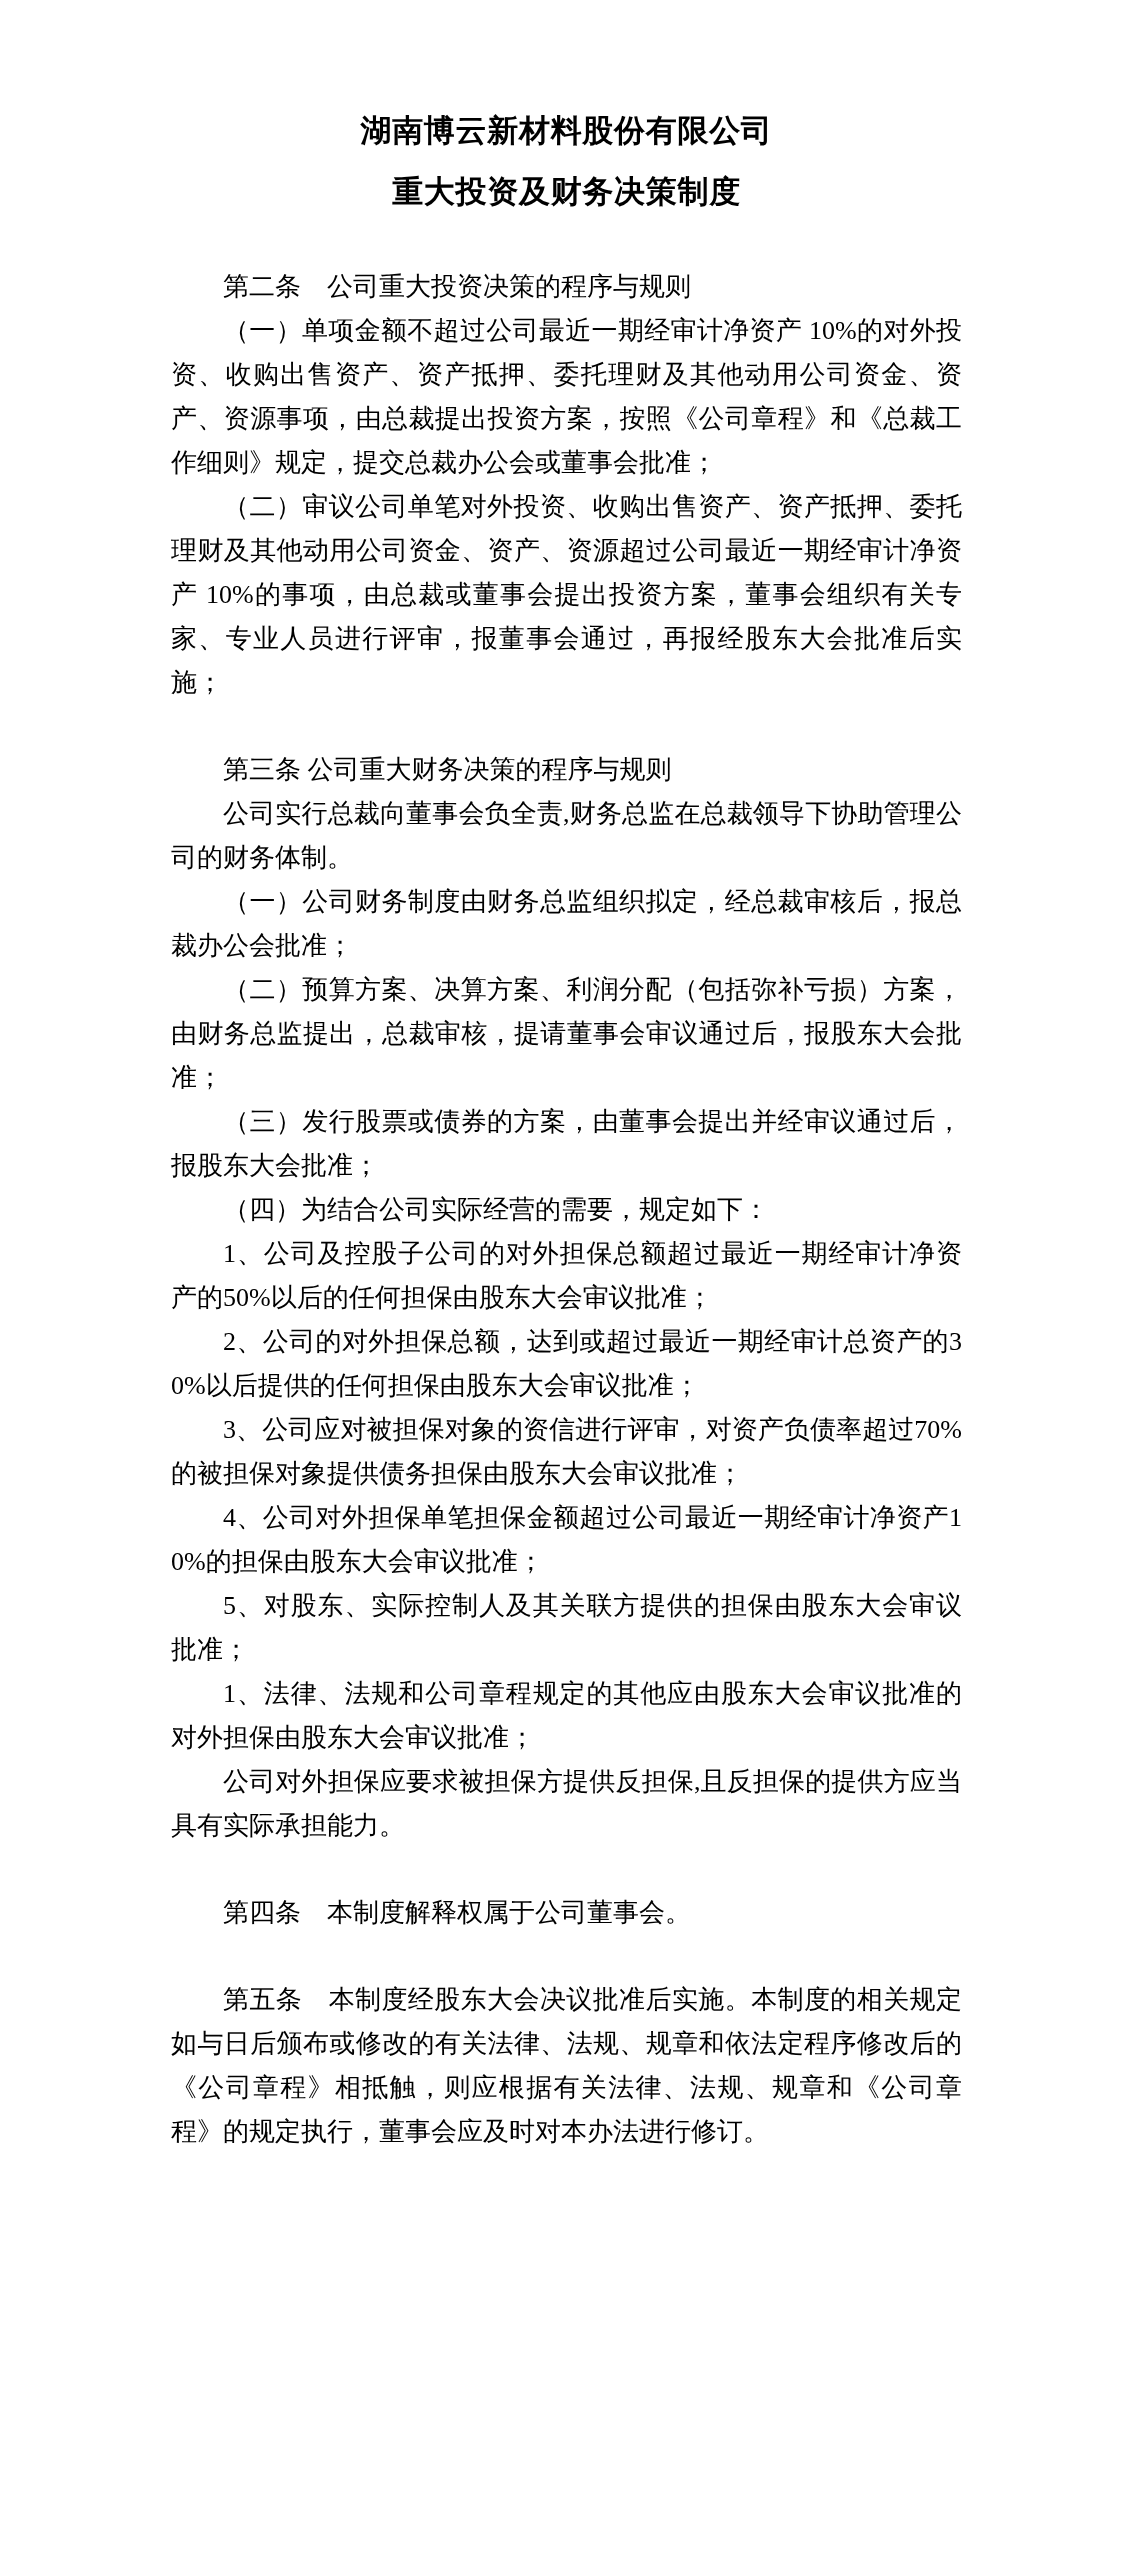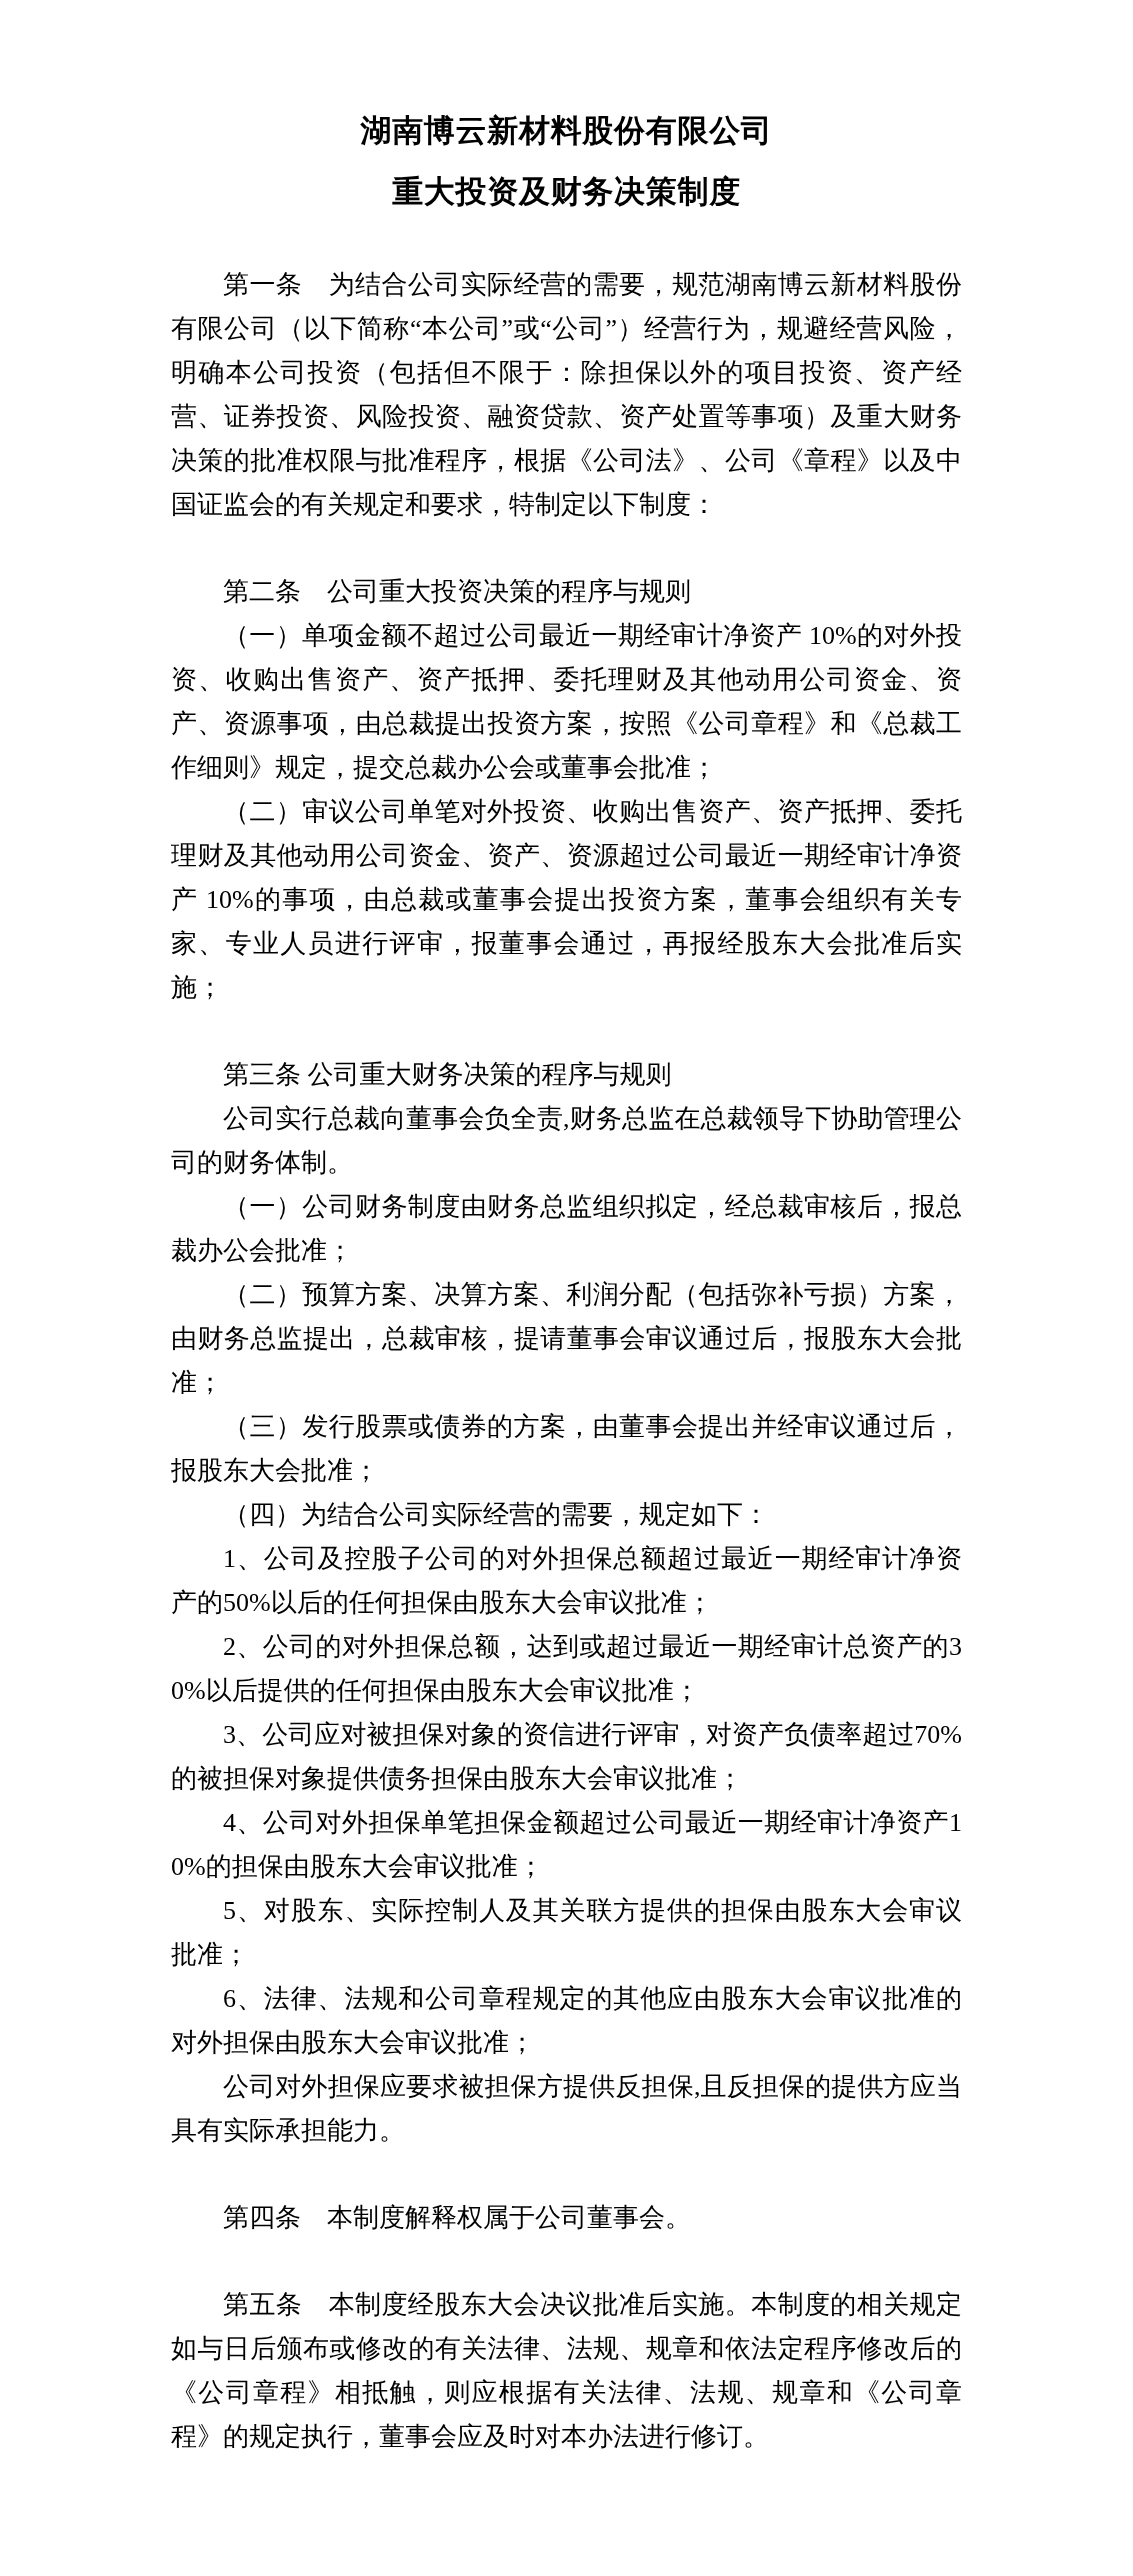--- a/index.html
+++ b/index.html
@@ -44,34 +44,33 @@
 </style>
 </head>
 <body>
 
 <div class="page">
   <header>
     <h1 class="doc-title">湖南博云新材料股份有限公司</h1>
     <h1 class="doc-title">重大投资及财务决策制度</h1>
   </header>
   <main>
-      <p>第一条　为结合公司实际经营的需要，规范湖南博云新材料股份有限公司（以下简称“本公司”或“公司”）经营行为，规避经营风险，明确本公司投资（包括但不限于：除担保以外的项目投资、资产经营、证券投资、风险投资、融资贷款、资产处置等事项）及重大财务决策的批准权限与批准程序，根据《公司法》、公司《章程》以及中国证监会的有关规定和要求，特制定以下制度：</p>
       <p class="gap">第二条　公司重大投资决策的程序与规则</p>
       <p>（一）单项金额不超过公司最近一期经审计净资产 10%的对外投资、收购出售资产、资产抵押、委托理财及其他动用公司资金、资产、资源事项，由总裁提出投资方案，按照《公司章程》和《总裁工作细则》规定，提交总裁办公会或董事会批准；</p>
       <p>（二）审议公司单笔对外投资、收购出售资产、资产抵押、委托理财及其他动用公司资金、资产、资源超过公司最近一期经审计净资产 10%的事项，由总裁或董事会提出投资方案，董事会组织有关专家、专业人员进行评审，报董事会通过，再报经股东大会批准后实施；</p>
       <p class="gap">第三条 公司重大财务决策的程序与规则</p>
       <p>公司实行总裁向董事会负全责,财务总监在总裁领导下协助管理公司的财务体制。</p>
       <p>（一）公司财务制度由财务总监组织拟定，经总裁审核后，报总裁办公会批准；</p>
       <p>（二）预算方案、决算方案、利润分配（包括弥补亏损）方案，由财务总监提出，总裁审核，提请董事会审议通过后，报股东大会批准；</p>
       <p>（三）发行股票或债券的方案，由董事会提出并经审议通过后，报股东大会批准；</p>
       <p>（四）为结合公司实际经营的需要，规定如下：</p>
       <p>1、公司及控股子公司的对外担保总额超过最近一期经审计净资产的50%以后的任何担保由股东大会审议批准；</p>
       <p>2、公司的对外担保总额，达到或超过最近一期经审计总资产的30%以后提供的任何担保由股东大会审议批准；</p>
       <p>3、公司应对被担保对象的资信进行评审，对资产负债率超过70%的被担保对象提供债务担保由股东大会审议批准；</p>
       <p>4、公司对外担保单笔担保金额超过公司最近一期经审计净资产10%的担保由股东大会审议批准；</p>
       <p>5、对股东、实际控制人及其关联方提供的担保由股东大会审议批准；</p>
-      <p>6、法律、法规和公司章程规定的其他应由股东大会审议批准的对外担保由股东大会审议批准；</p>
+      <p>1、法律、法规和公司章程规定的其他应由股东大会审议批准的对外担保由股东大会审议批准；</p>
       <p>公司对外担保应要求被担保方提供反担保,且反担保的提供方应当具有实际承担能力。</p>
       <p class="gap">第四条　本制度解释权属于公司董事会。</p>
       <p class="gap">第五条　本制度经股东大会决议批准后实施。本制度的相关规定如与日后颁布或修改的有关法律、法规、规章和依法定程序修改后的《公司章程》相抵触，则应根据有关法律、法规、规章和《公司章程》的规定执行，董事会应及时对本办法进行修订。</p>
     </main>
 </div>
 
 
 </body></html>

